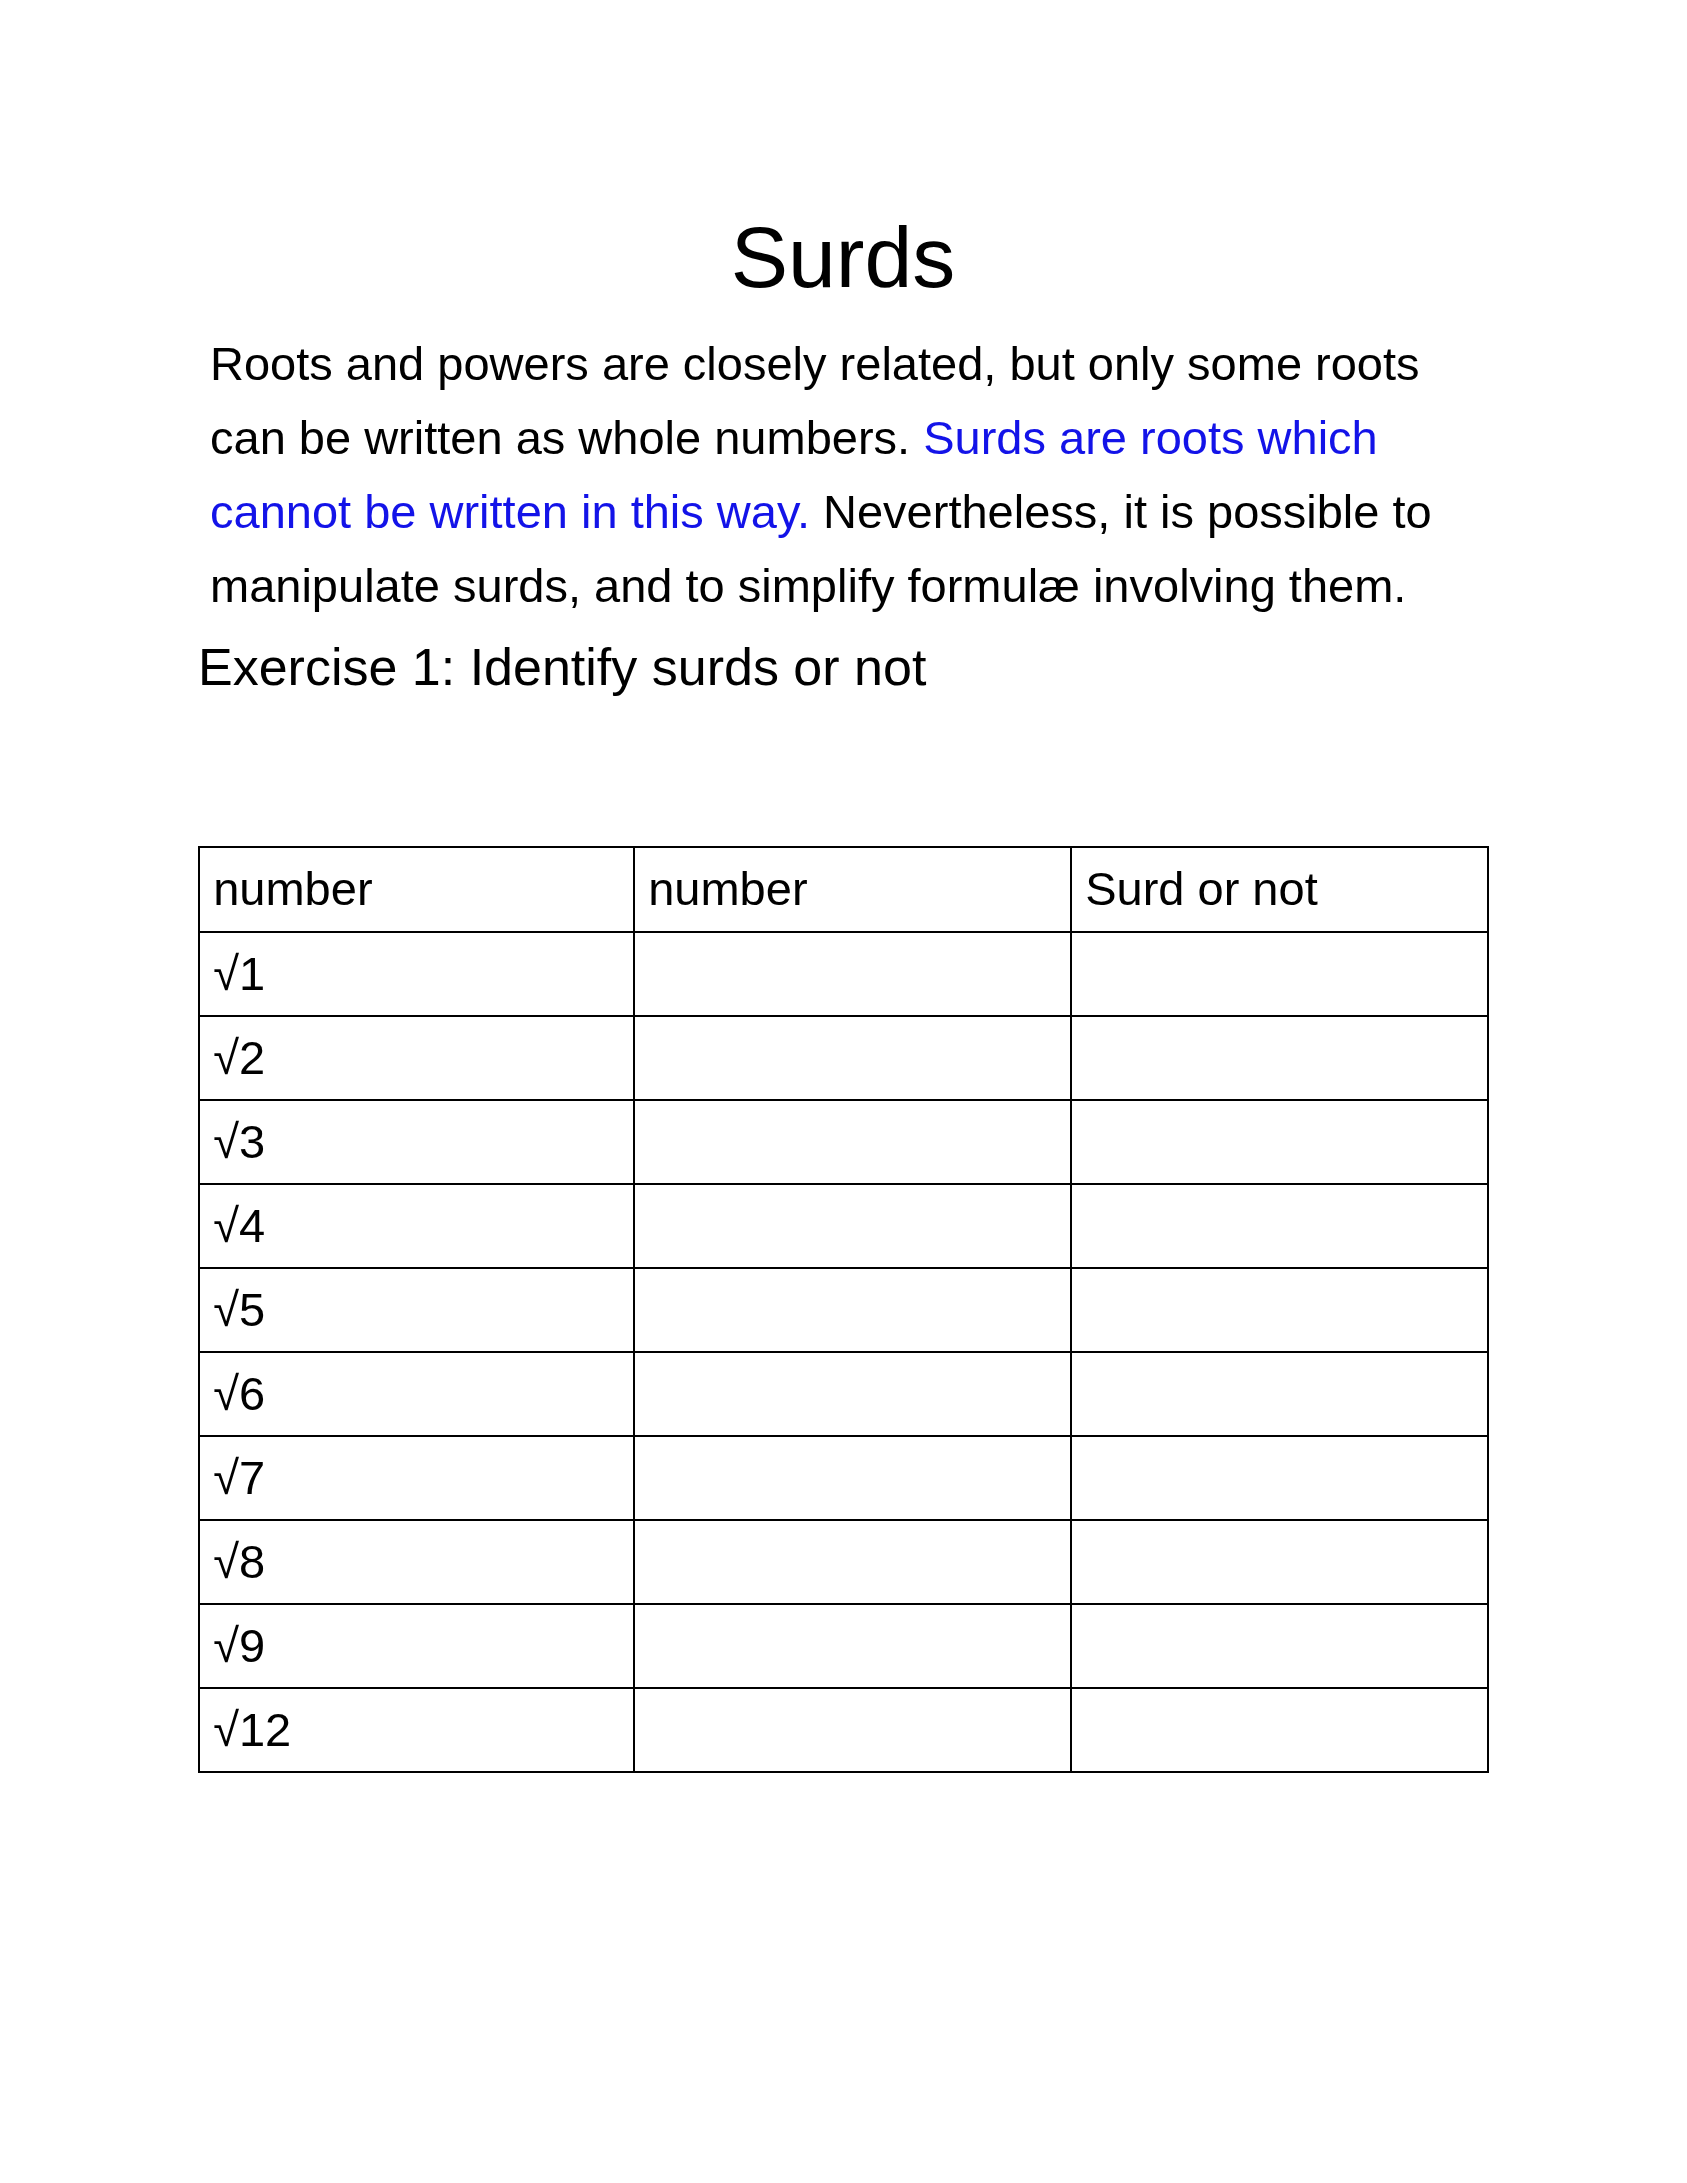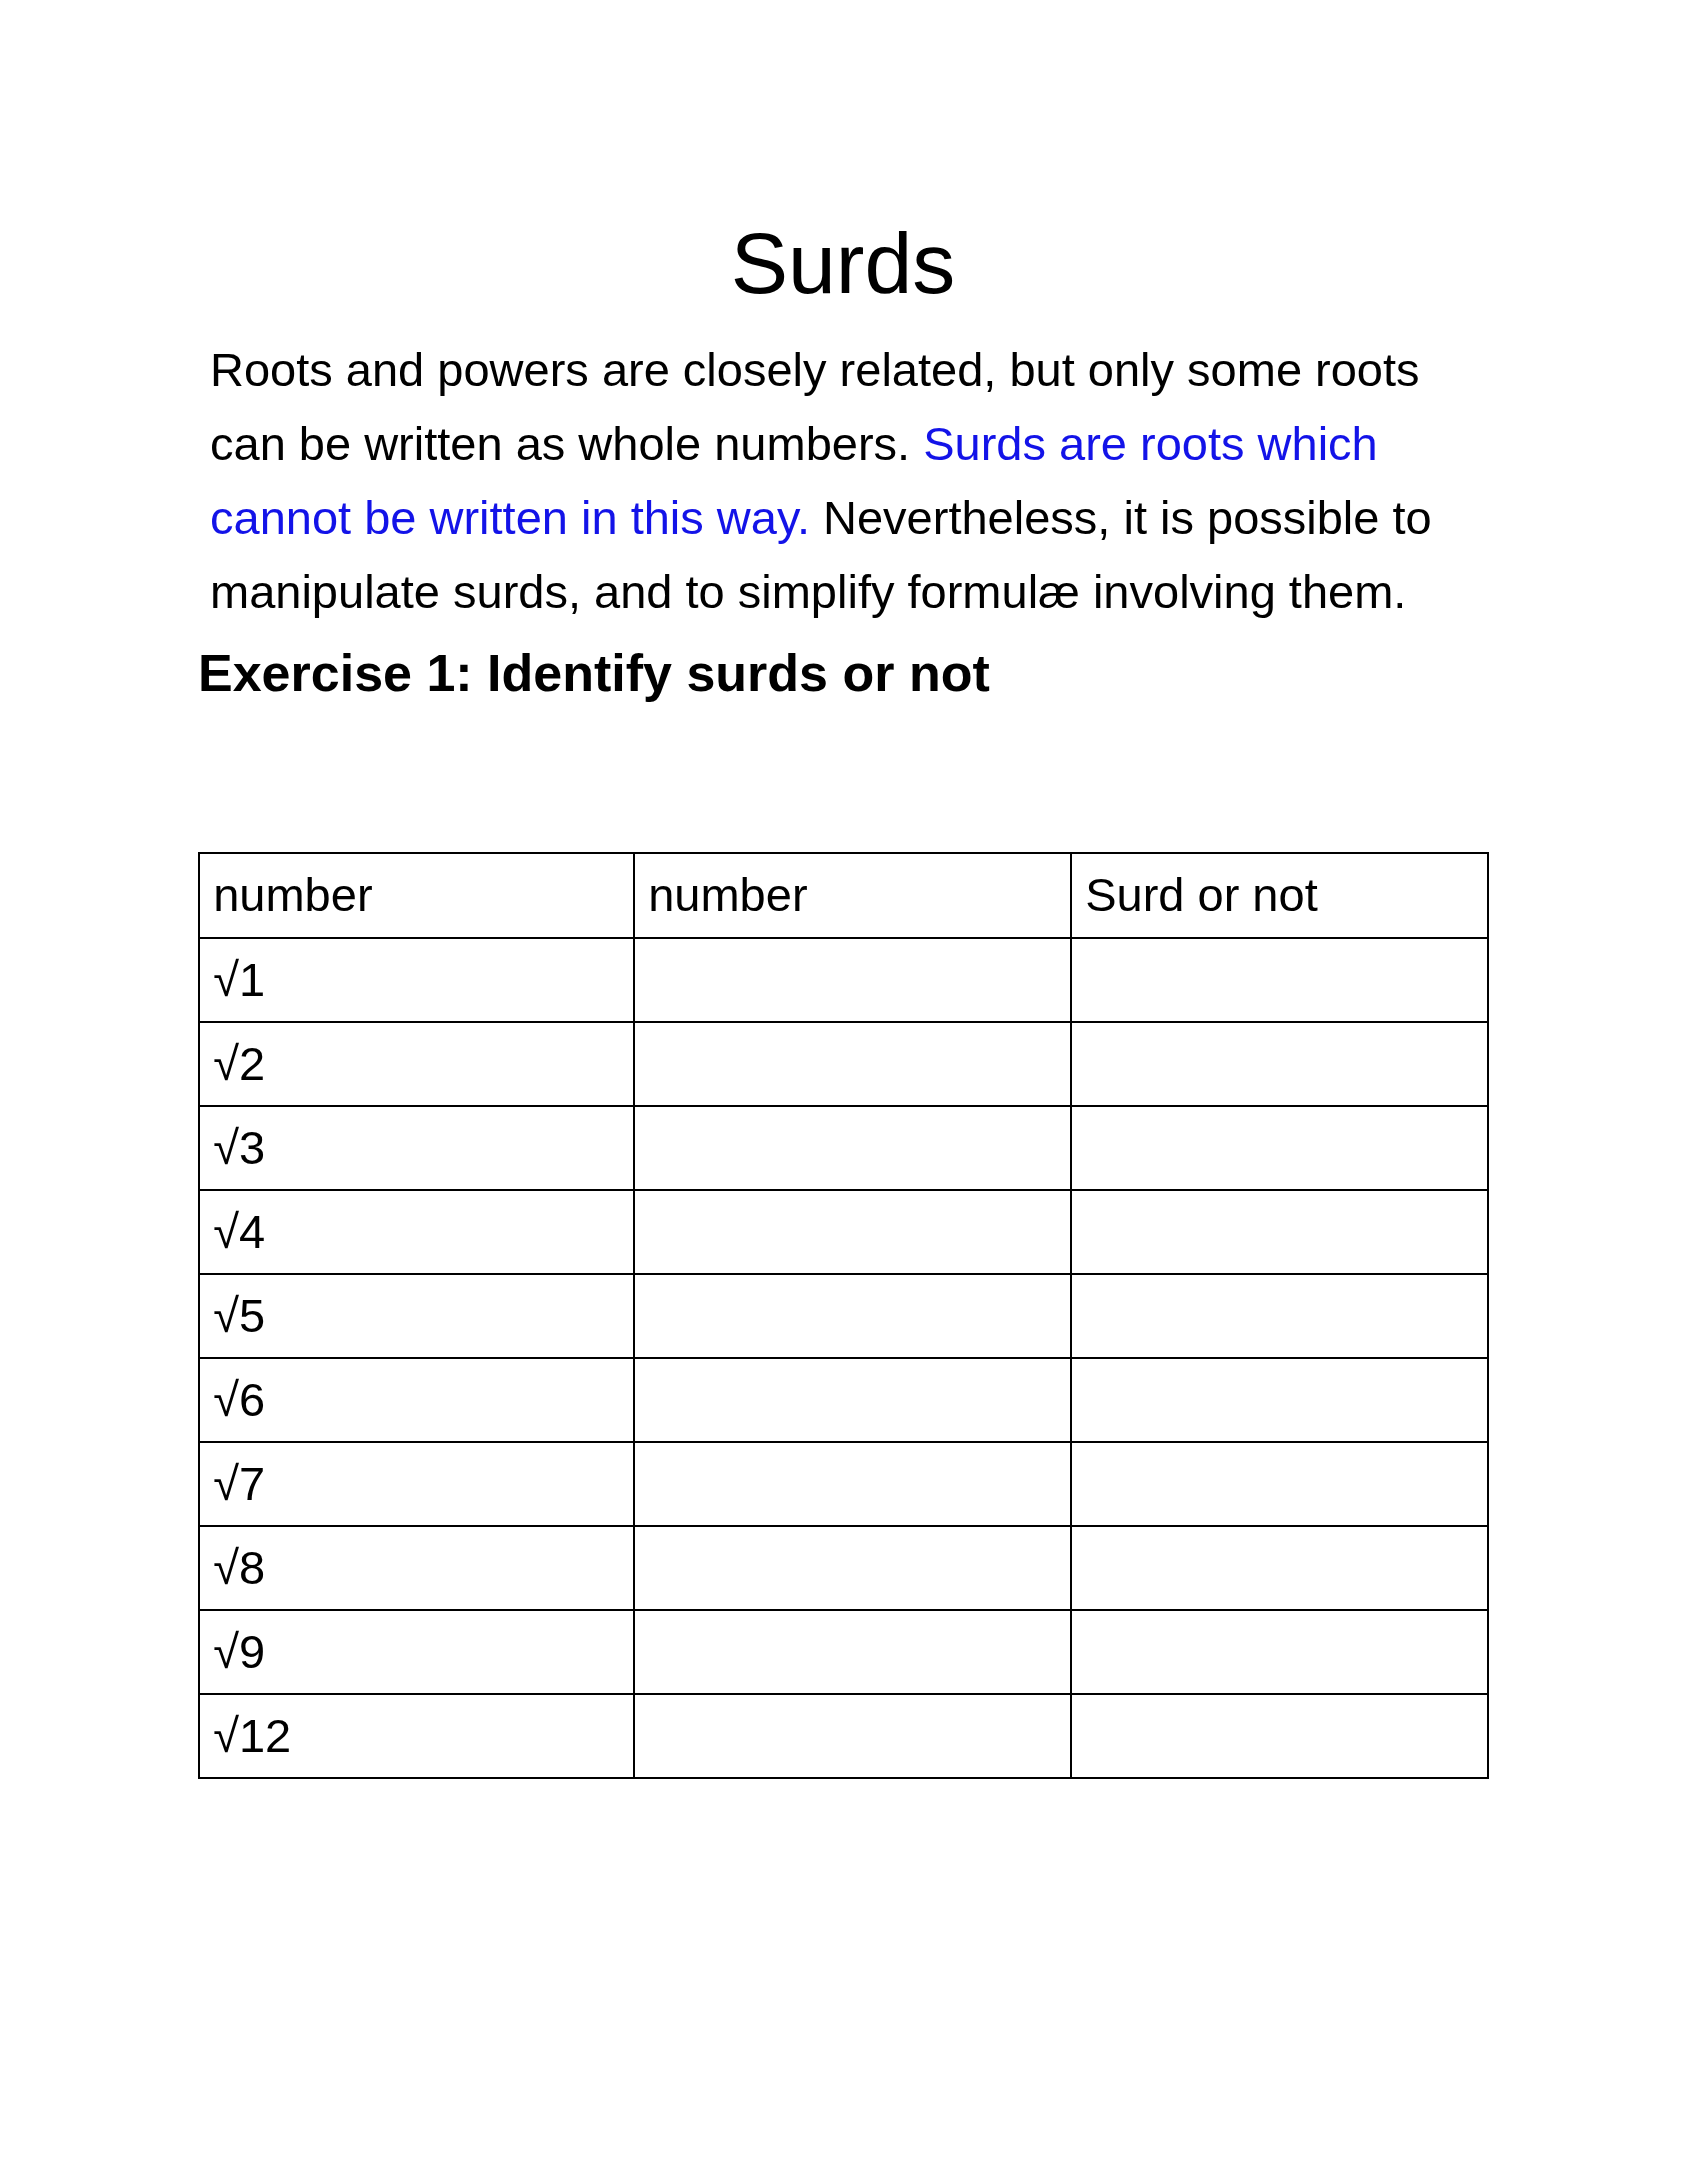--- a/index.html
+++ b/index.html
@@ -14,42 +14,42 @@
     background: #ffffff;
     color: #000000;
     font-family: "Liberation Sans", sans-serif;
     overflow: hidden;
   }
   .content {
     margin: 0 198px;
     width: 1290px;
   }
   .doc-title {
-    margin: 14px;
+    margin: 8px;
     padding-top: 200px;
     font-size: 86px;
     line-height: 99px;
     font-weight: 400;
     text-align: center;
     white-space: nowrap;
   }
   .intro {
     margin: 20px 0 0 12px;
     font-size: 47px;
     line-height: 74px;
     font-weight: 400;
   }
   .intro .blue-text {
     color: #1313e8; 
   }
   .exercise-heading {
     margin: 10.6px 0 0 0;
     font-size: 52px;
     line-height: 66px;
-    font-weight: 700;
+    font-weight: 400;
     white-space: nowrap;
   }
   table.surds-table {
     margin-top: 146px;
     border-collapse: collapse;
     table-layout: fixed;
     width: 1289px;
     border-radius: 29px;
   }
   .surds-table th,

